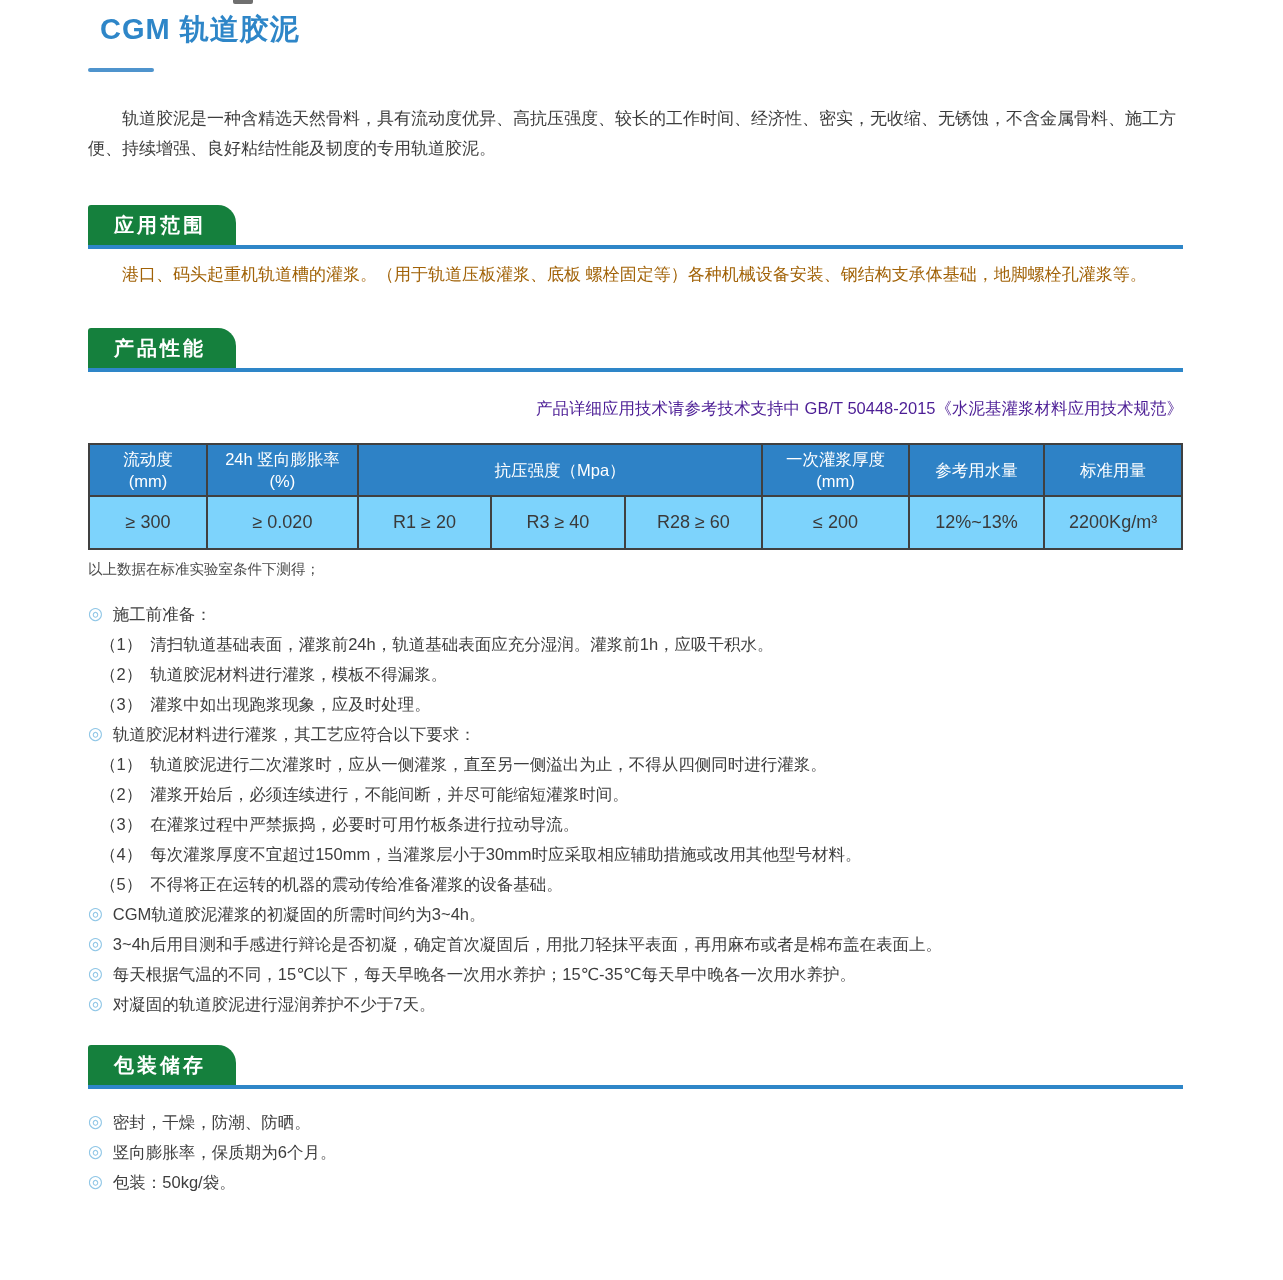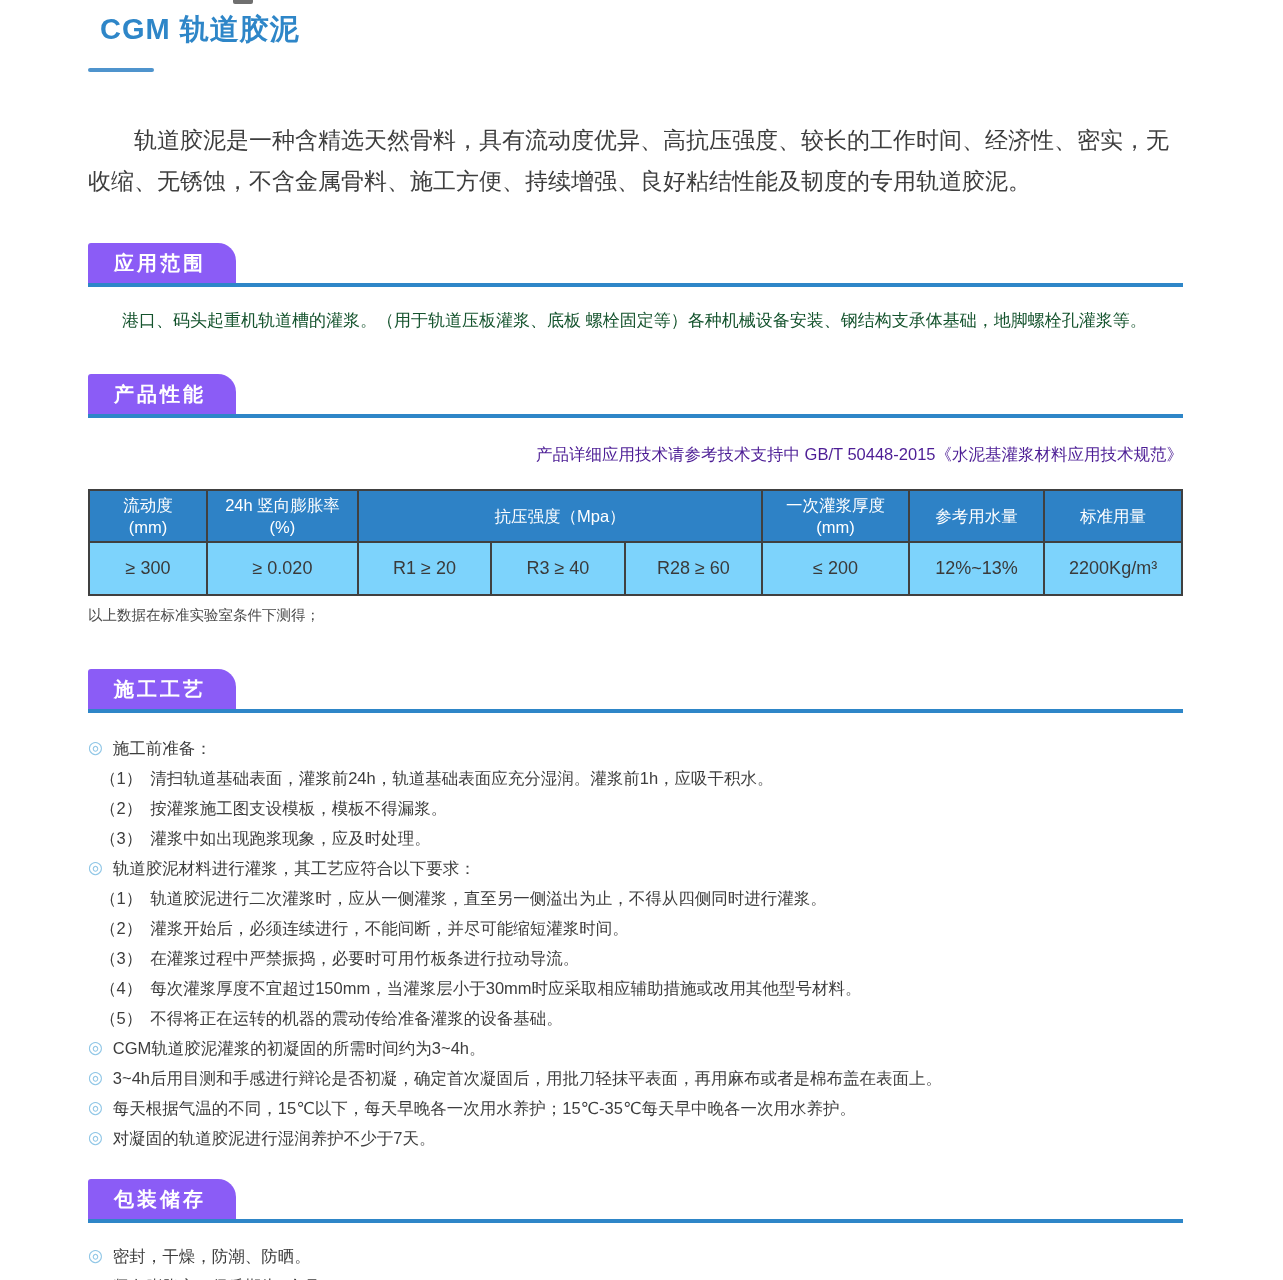--- a/index.html
+++ b/index.html
@@ -18,36 +18,36 @@
   }
   .doc-title {
     font-size:29px; font-weight:bold; color:#2e86c8;
     letter-spacing:1px; line-height:1.1;margin-left:12px;
   }
   .title-underline {
     width:66px; height:4px; background:#4f94cd; border-radius:2px;
     margin-top:22px;
   }
   .intro {
-    margin-top:48px; font-size:23px; line-height:1.8;
+    margin-top:32px; font-size:17px; line-height:1.8;
     text-indent:2em; color:#3d3d3d;
   }
   .section-head {
     margin-top:40px; border-bottom:4px solid #2e86c8; line-height:0;
   }
   .badge {
     display:inline-block; line-height:normal;
-    background:#8b5cf6; color:#ffffff;
+    background:#15803d; color:#ffffff;
     font-size:20px; font-weight:bold; letter-spacing:3px;
     padding:7px 30px 6px 26px;
     border-radius:3px 18px 0 0;
   }
   .section-text {
-    margin-top:20px; font-size:17px; line-height:1.6;
-    text-indent:2em; color:#14532d;
+    margin-top:12px; font-size:17px; line-height:1.6;
+    text-indent:2em; color:#a16207;
   }
   .ref-text {
     margin-top:26px; text-align:right; font-size:16.5px; color:#4c1d95;
   }
   table.perf {
     width:100%; border-collapse:collapse; margin-top:23px;
     table-layout:fixed;
   }
   table.perf th, table.perf td {
     border:2px solid #404040; text-align:center; vertical-align:middle;
@@ -135,36 +135,33 @@
         <td>R28 ≥ 60</td>
         <td>≤ 200</td>
         <td>12%~13%</td>
         <td>2200Kg/m³</td>
       </tr>
     </tbody>
   </table>
 
   <p class="footnote">以上数据在标准实验室条件下测得；</p>
 
-  <div class="section-head" style="margin-top:44px;">
-    <span class="badge">施工工艺</span>
-  </div>
 
   <div class="list">
     <div class="li dot">
       <span class="marker">◎</span>
       <span>施工前准备：</span>
     </div>
     <div class="li num">
       <span class="marker">（1）</span>
       <span>清扫轨道基础表面，灌浆前24h，轨道基础表面应充分湿润。灌浆前1h，应吸干积水。</span>
     </div>
     <div class="li num">
       <span class="marker">（2）</span>
-      <span>按灌浆施工图支设模板，模板不得漏浆。</span>
+      <span>轨道胶泥材料进行灌浆，模板不得漏浆。</span>
     </div>
     <div class="li num">
       <span class="marker">（3）</span>
       <span>灌浆中如出现跑浆现象，应及时处理。</span>
     </div>
     <div class="li dot">
       <span class="marker">◎</span>
       <span>轨道胶泥材料进行灌浆，其工艺应符合以下要求：</span>
     </div>
     <div class="li num">

